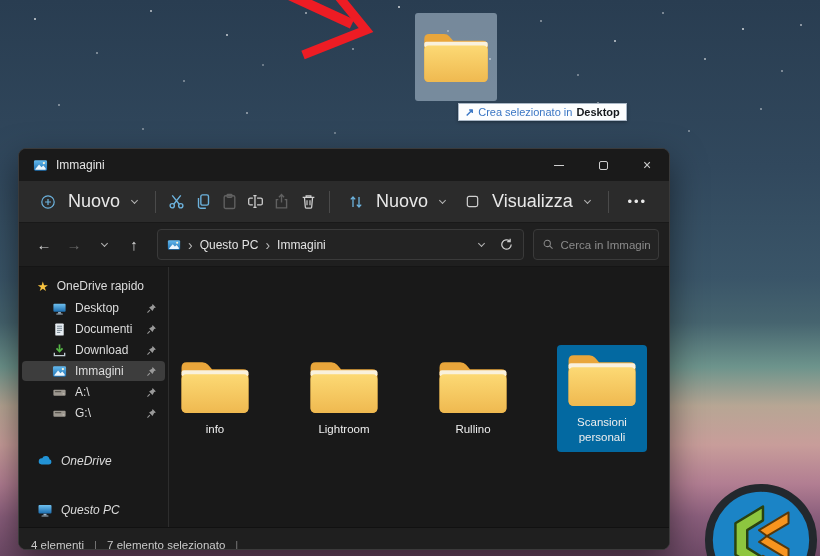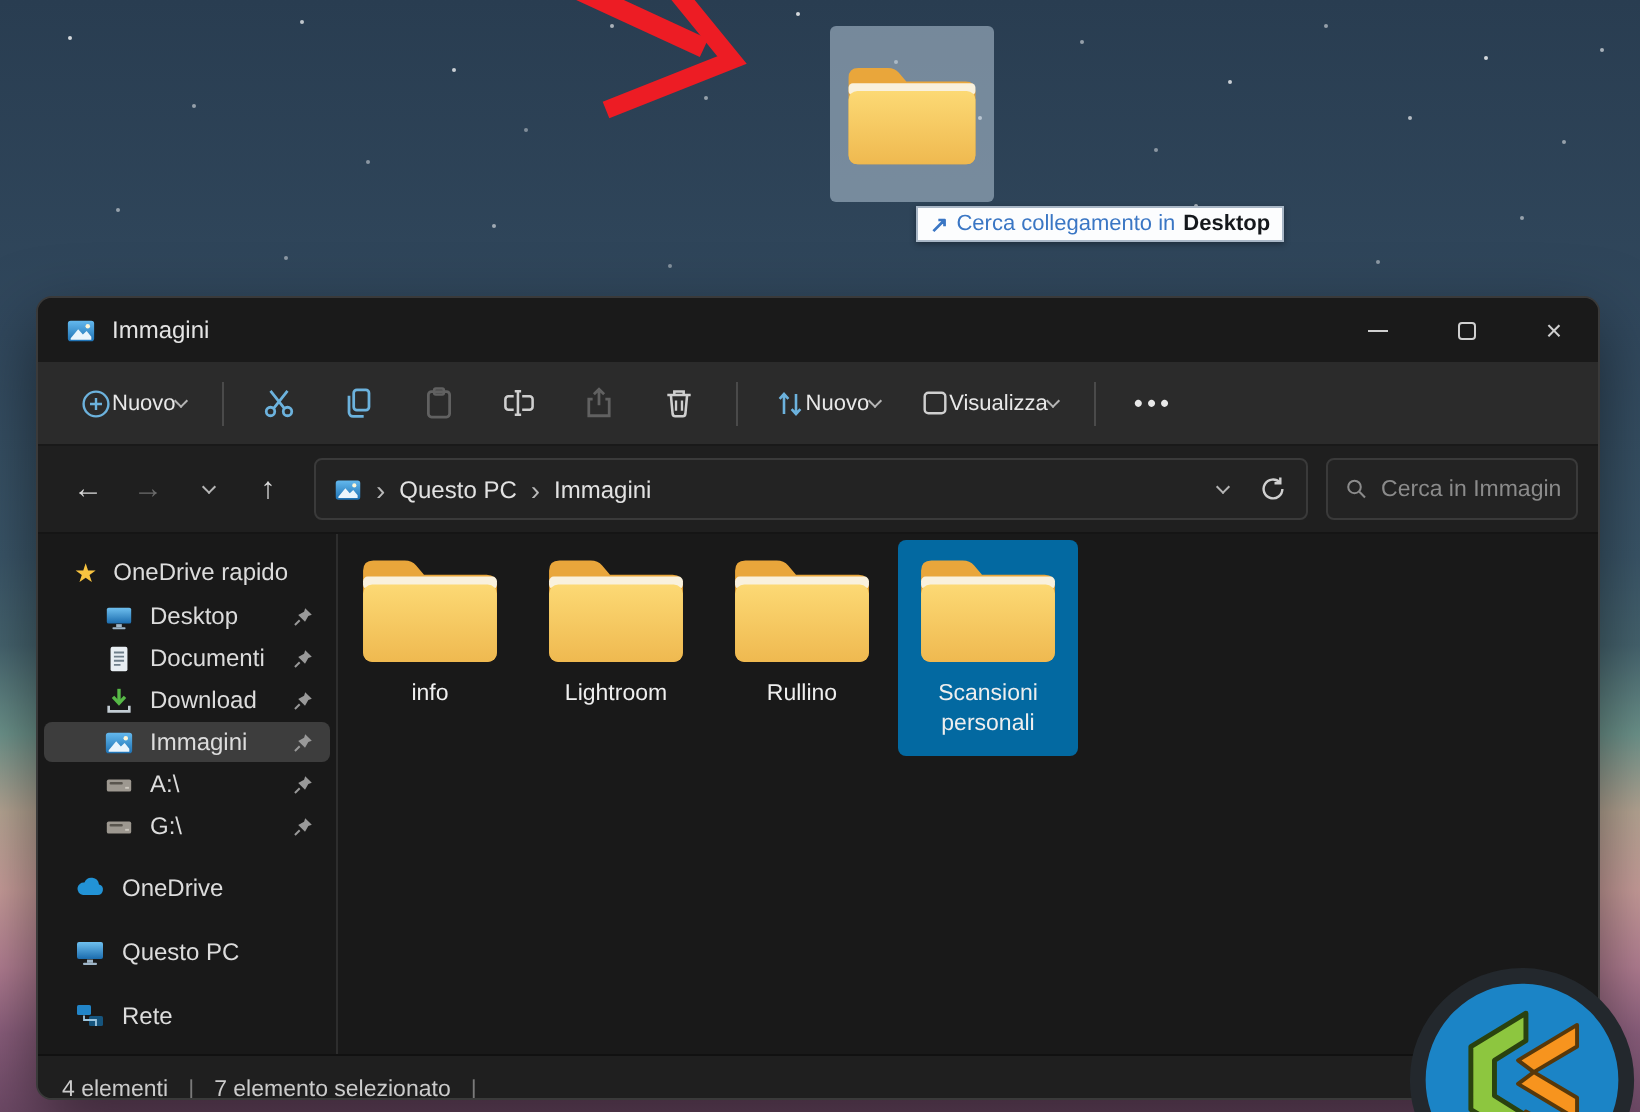--- a/index.html
+++ b/index.html
@@ -30,33 +30,33 @@
   
   .drag-ghost { position:absolute; left:415px; top:13px; width:82px; height:88px;
     background:rgba(180,198,215,.55); border-radius:3px; display:flex; align-items:center; justify-content:center; z-index:2; }
   .drag-tooltip { position:absolute; left:458px; top:103px; height:18px; display:flex; align-items:center; gap:4px;
     background:#fcfdfe; border:1px solid #a9b7c6; padding:0 6px; font-size:11px; z-index:3; box-shadow:0 1px 3px rgba(0,0,0,.35); white-space:nowrap; }
   .tt-arrow { color:#3a76c4; font-weight:bold; font-size:11px; }
   .tt-action { color:#3a76c4; }
   .tt-target { color:#15181c; font-weight:600; }
 
   
-  .window { position:absolute; left:18px; top:148px; width:782px; height:402px;
+  .window { position:absolute; left:18px; top:148px; width:652px; height:402px;
     background:#202020; border-radius:8px; overflow:hidden; border:1px solid #3a3a3a;
     box-shadow:0 14px 34px rgba(0,0,0,.5); z-index:4; }
 
   .titlebar { height:32px; display:flex; align-items:center; background:#1a1a1a; padding-left:14px; gap:8px; }
   .title-text { font-size:12px; color:#e4e4e4; }
   .win-controls { margin-left:auto; display:flex; height:100%; }
   .win-btn { width:44px; height:100%; display:flex; align-items:center; justify-content:center; color:#cfcfcf; font-size:14px; }
   .min-glyph { display:block; width:10px; border-top:1.2px solid #cfcfcf; }
   .max-glyph { display:block; width:9px; height:9px; border:1.2px solid #cfcfcf; border-radius:2px; }
 
   .toolbar { height:42px; background:#2b2b2b; display:flex; align-items:center; padding:0 12px; gap:2px; border-bottom:1px solid #191919; }
-  .tb-group-btn { display:flex; align-items:center; gap:0; padding:7px 9px; border-radius:4px; color:#e8e8e8; font-size:11px; cursor:default; }
+  .tb-group-btn { display:flex; align-items:center; gap:12px; padding:7px 9px; border-radius:4px; color:#e8e8e8; font-size:18px; cursor:default; }
   .tb-icon-btn { width:38px; height:34px; display:flex; align-items:center; justify-content:center; border-radius:4px; }
   .tb-sep { width:1px; height:22px; background:#4a4a4a; margin:0 7px; }
   .tint { color:#6cb2dd; } .lite { color:#cfcfcf; } .dis { color:#616161; }
   .ellipsis { color:#e8e8e8; font-size:13px; letter-spacing:2px; padding:0 10px; }
 
   .chev { display:inline-block; width:5px; height:5px; border-right:1.3px solid #b5b5b5; border-bottom:1.3px solid #b5b5b5; transform:rotate(45deg); margin-top:-3px; }
 
   .addressbar { height:44px; background:#1f1f1f; display:flex; align-items:center; padding:0 10px; border-bottom:1px solid #151515; }
   .nav-btn { width:30px; height:30px; display:flex; align-items:center; justify-content:center; color:#d8d8d8; font-size:15px; border-radius:4px; }
   .nav-btn.disabled { color:#6b6b6b; }
@@ -66,27 +66,27 @@
   .crumb-spacer { flex:1; }
   .search-box { display:flex; align-items:center; height:31px; width:126px; border:1px solid #3a3a3a; background:#232323; border-radius:4px; margin-left:9px; padding:0 8px; gap:6px; }
   .search-placeholder { color:#8b8b8b; font-size:11.5px; white-space:nowrap; overflow:hidden; }
 
   .body { display:flex; height:260px; background:#191919; position:relative; }
   .divider { position:absolute; left:149px; top:0; bottom:0; width:1px; background:#2d2d2d; }
 
   .sidebar { width:149px; padding-top:8px; }
   .side-row { height:20px; display:flex; align-items:center; gap:8px; padding:0 8px 0 30px; color:#dcdcdc; font-size:12px; margin:0 3px 1px; border-radius:4px; }
   .side-row.group { padding-left:15px; height:22px; }
-  .side-row.rootgrp { padding-left:15px; height:22px; margin-top:10px; }
+  .side-row.rootgrp { padding-left:15px; height:22px; margin-top:27px;font-style:italic; }
   .side-row.selected { background:#3d3d3d; }
   .side-label { white-space:nowrap; overflow:hidden; }
   .pin { margin-left:auto; flex:none; }
   .star-glyph { color:#f9c440; font-size:13px; line-height:1; }
 
-  .content { flex:1; padding:3px 0 0 2px; display:flex; align-items:flex-start; }
+  .content { flex:1; padding:3px 0 0 2px; display:flex; align-items:center;gap:36px; }
   .tile { width:90px; padding:5px 2px 8px; border-radius:4px; display:flex; flex-direction:column; align-items:center; margin-right:3px; }
   .tile.selected { background:#0369a1; }
   .tile-label { margin-top:5px; font-size:11.5px; color:#eeeeee; text-align:center; line-height:1.3; max-width:84px; }
 
   .statusbar { height:24px; display:flex; align-items:flex-end; gap:10px; padding-left:12px; font-size:11.5px; color:#cbcbcb; background:#1f1f1f; border-top:1px solid #111; }
   .status-sep { color:#7a7a7a; }
 
   .brand-logo { position:absolute; left:702px; top:481px; width:118px; height:118px; z-index:6; }
 </style>
 </head>
@@ -206,21 +206,21 @@
   </svg>
 
   <div class="drag-ghost">
     <svg width="70" height="57" viewBox="0 0 64 52">
         <use href="#sym-folder"></use>
       </svg>
   </div>
 
   <div class="drag-tooltip">
     <span class="tt-arrow">↗</span>
-    <span class="tt-action">Cerca collegamento in</span>
+    <span class="tt-action">Crea selezionato in</span>
     <span class="tt-target">Desktop</span>
   </div>
 
   <div class="window">
 
     <div class="titlebar">
       <svg width="15" height="15" viewBox="0 0 16 16">
           <use href="#sym-pictures"></use>
         </svg>
       <span class="title-text">Immagini</span>

